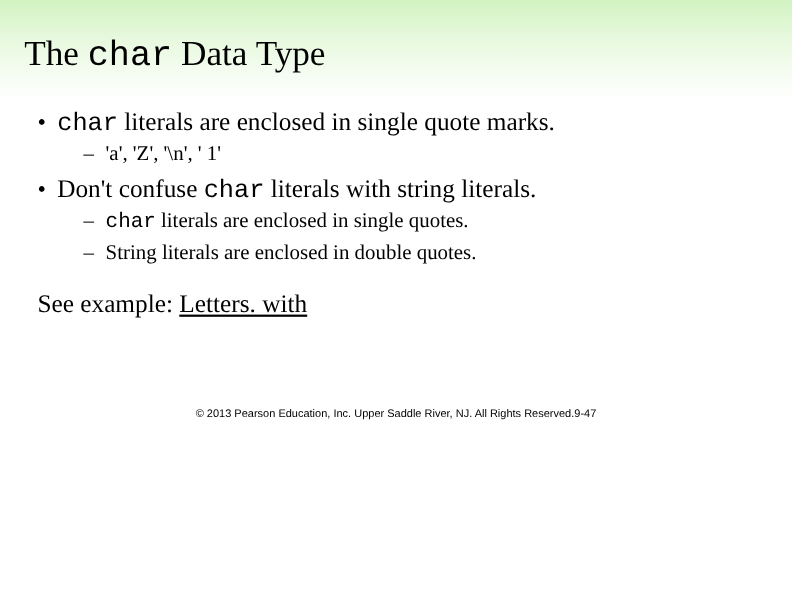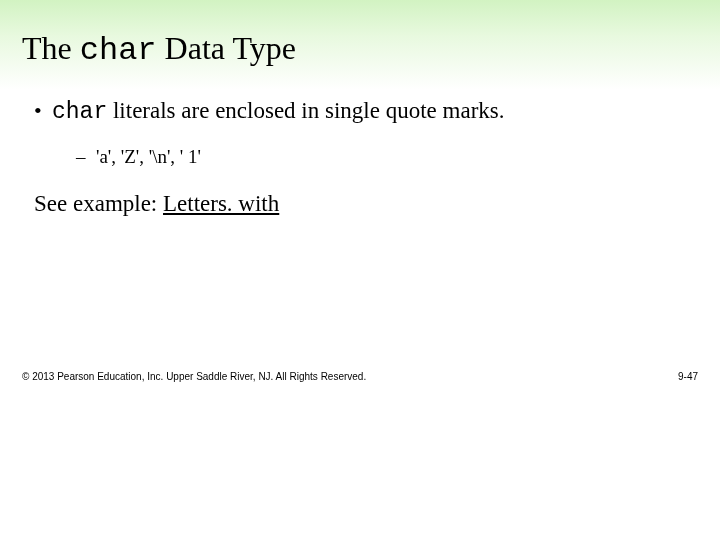--- a/index.html
+++ b/index.html
@@ -58,21 +58,21 @@
   ul.level1 > li::before {
     content: "•";
     position: absolute;
     left: 4px;
     top: 0;
     color: #000;
     font-size: 22px;
   }
   ul.level2 {
     list-style: none;
-    margin: 17px 0 6px 0;
+    margin: 0 0 6px 0;
     padding: 0;
   }
   ul.level2 > li {
     position: relative;
     padding-left: 44px;
     font-size: 19px;
     line-height: 1.35;
     margin-bottom: 2px;
   }
   ul.level2 > li::before {
@@ -96,21 +96,21 @@
   }
   .footer {
     position: absolute;
     bottom: 14px;
     left: 22px;
     right: 22px;
     font-family: Arial, Helvetica, sans-serif;
     font-size: 10px;
     color: #000;
     display: flex;
-    justify-content: space-between;
+    justify-content: center;
     margin-top: 48px;
   }
 </style>
 </head>
 <body>
 
 <div class="slide">
   <div class="top-gradient"></div>
 
   <div class="title">
@@ -121,20 +121,29 @@
     <ul class="level1">
 
 
       <li>
         <span class="code">char</span><span> literals are enclosed in single quote marks.</span>
         <ul class="level2">
           <li>'a', 'Z', '\n', ' 1'</li>
         </ul>
       </li>
 
+      <li>
+        <span>Don't confuse </span><span class="code">char</span><span> literals with string literals.</span>
+        <ul class="level2">
+          <li>
+            <span class="code">char</span><span> literals are enclosed in single quotes.</span>
+          </li>
+          <li>String literals are enclosed in double quotes.</li>
+        </ul>
+      </li>
 
     </ul>
 
     <div class="see-example">
       <span>See example: </span><a href="#">Letters. with</a>
     </div>
   </div>
 
   <div class="footer">
     <span>© 2013 Pearson Education, Inc. Upper Saddle River, NJ. All Rights Reserved.</span>

